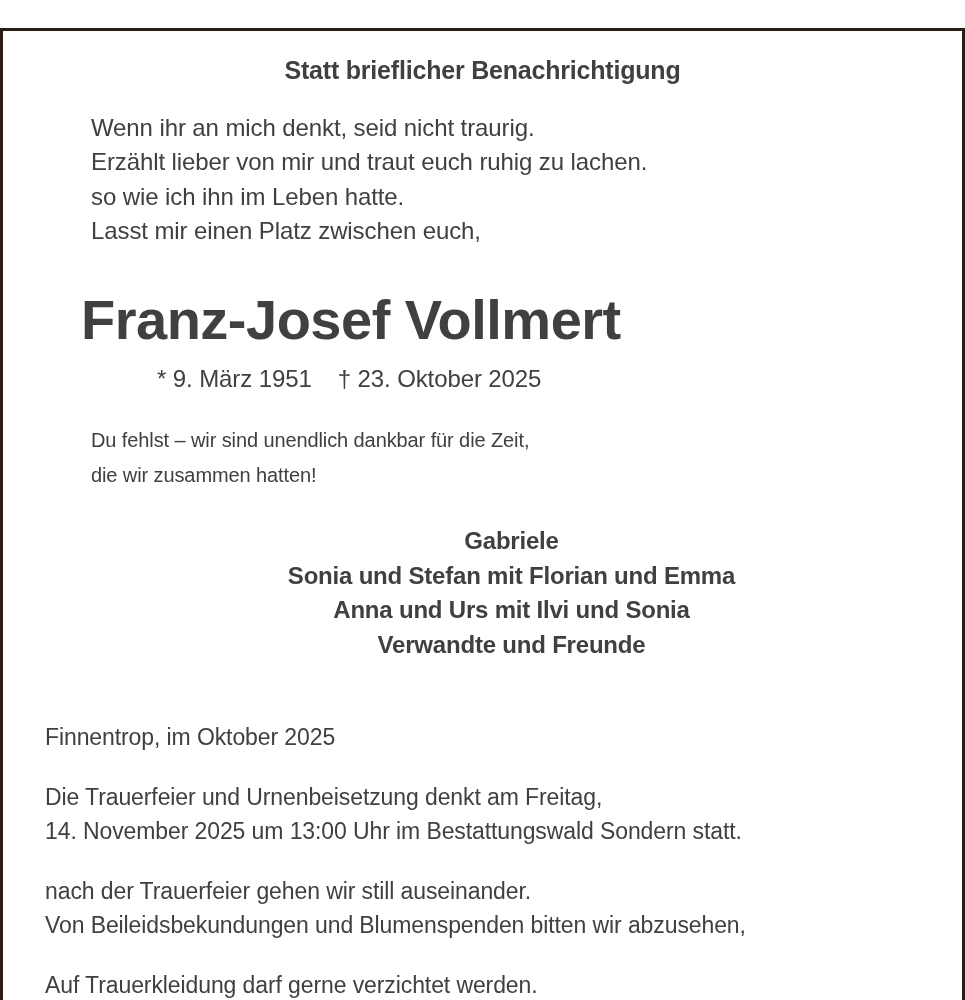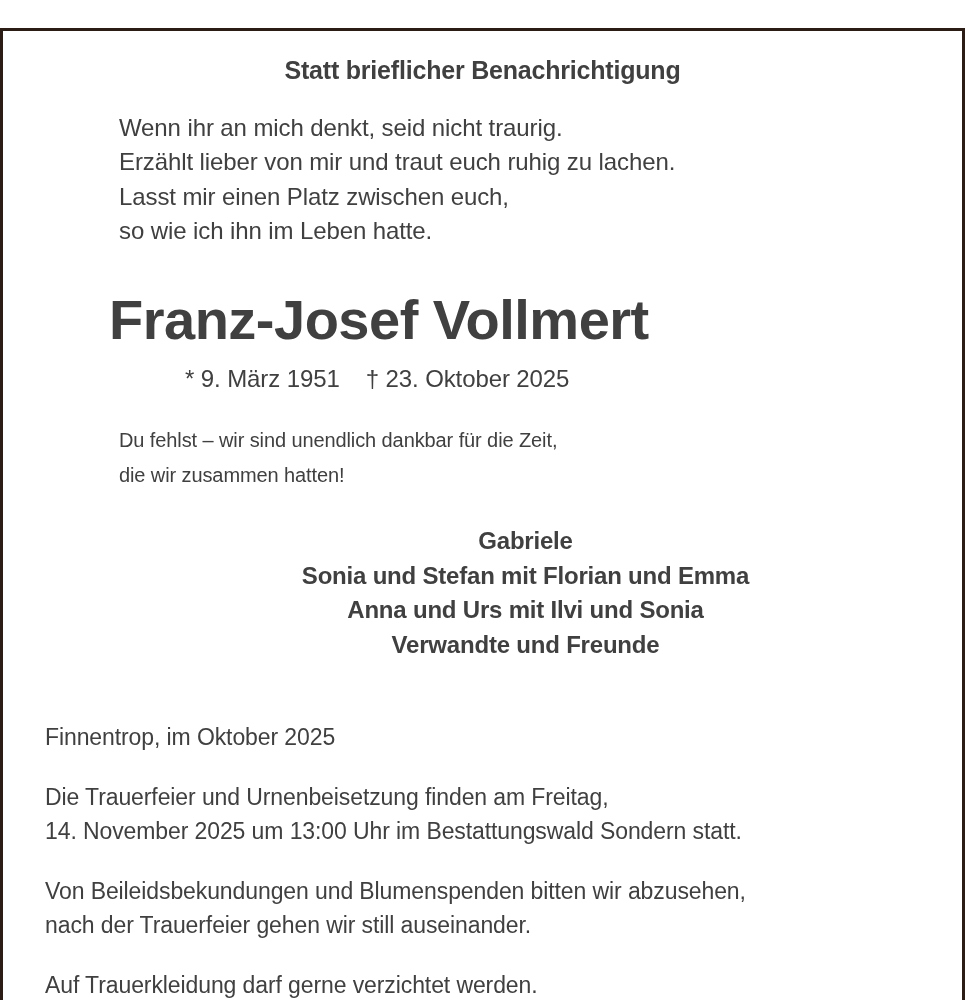--- a/index.html
+++ b/index.html
@@ -36,21 +36,21 @@
     font-size: 25px;
     font-weight: 700;
     letter-spacing: -0.2px;
     margin: 26px 0 0 0;
     line-height: 1.1;
   }
 
   .block-center {
     
     margin-top: 26px;
-    padding-left: 116px;
+    padding-left: 88px;
     padding-right: 30px;
   }
 
   .verse {
     font-size: 24px;
     line-height: 34.5px;
     font-weight: 400;
     letter-spacing: -0.1px;
   }
 
@@ -120,22 +120,22 @@
 <div class="notice">
   <div class="inner">
 
     <div class="headline">Statt brieflicher Benachrichtigung</div>
 
     <div class="block-center">
 
       <div class="verse">
         <span class="line">Wenn ihr an mich denkt, seid nicht traurig.</span>
         <span class="line">Erzählt lieber von mir und traut euch ruhig zu lachen.</span>
+        <span class="line">so wie ich ihn im Leben hatte.</span>
         <span class="line">Lasst mir einen Platz zwischen euch,</span>
-        <span class="line">so wie ich ihn im Leben hatte.</span>
       </div>
 
       <div class="name">Franz-Josef Vollmert</div>
 
       <div class="dates">
         <span>* 9. März 1951</span><span class="sep"></span><span>† 23. Oktober 2025</span>
       </div>
 
       <div class="tribute">
         <span class="line">Du fehlst – wir sind unendlich dankbar für die Zeit,</span>
@@ -149,27 +149,27 @@
         <span class="line">Verwandte und Freunde</span>
       </div>
 
     </div>
 
     <div class="block-bottom">
 
       <p>Finnentrop, im Oktober 2025</p>
 
       <p>
-        <span class="line">Die Trauerfeier und Urnenbeisetzung finden am Freitag,</span>
+        <span class="line">Die Trauerfeier und Urnenbeisetzung denkt am Freitag,</span>
         <span class="line">14. November 2025 um 13:00 Uhr im Bestattungswald Sondern statt.</span>
       </p>
 
       <p>
+        <span class="line">nach der Trauerfeier gehen wir still auseinander.</span>
         <span class="line">Von Beileidsbekundungen und Blumenspenden bitten wir abzusehen,</span>
-        <span class="line">nach der Trauerfeier gehen wir still auseinander.</span>
       </p>
 
       <p>Auf Trauerkleidung darf gerne verzichtet werden.</p>
 
     </div>
 
   </div>
 </div>
 
 </body></html>

